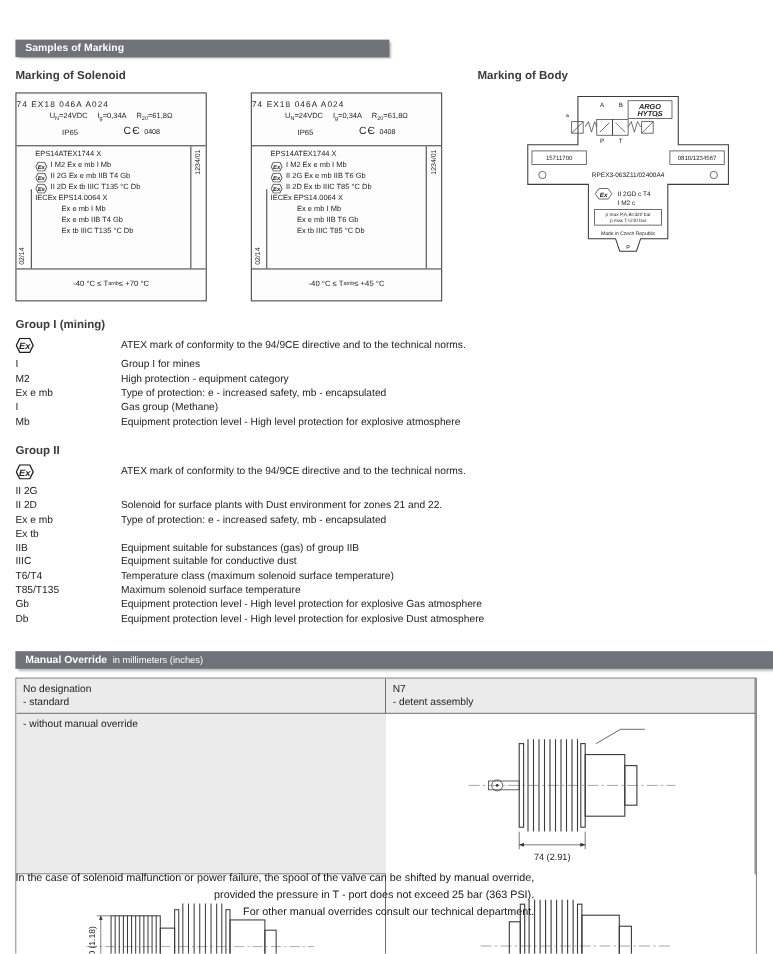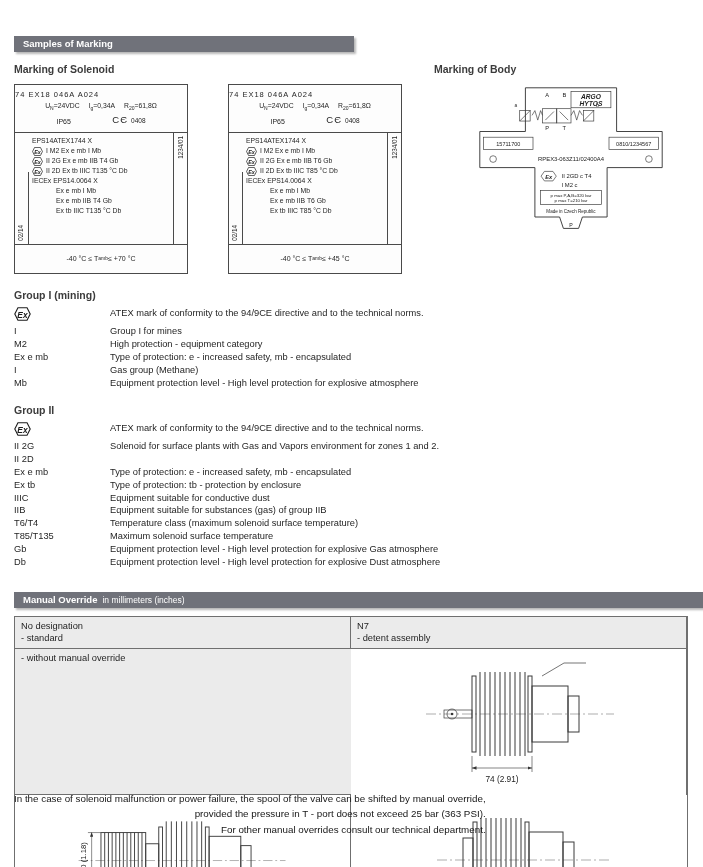--- a/index.html
+++ b/index.html
@@ -306,40 +306,39 @@
       <span class="def-term">
         <svg class="exhex" width="17" height="14" viewBox="0 0 24 20">
             <polygon points="5.5,1 18.5,1 23,10 18.5,19 5.5,19 1,10"></polygon>
             <text x="12" y="15" text-anchor="middle" font-size="12">Ex</text>
           </svg>
       </span>
       <span class="def-text">ATEX mark of conformity to the 94/9CE directive and to the technical norms.</span>
     </div>
     <div class="def-row">
         <span class="def-term">II 2G</span>
-        <span class="def-text">Solenoid for surface plants with Gas and Vapors environment for zones 1 and 2.</span>
       </div>
     <div class="def-row">
         <span class="def-term">II 2D</span>
+        <span class="def-text">Solenoid for surface plants with Dust environment for zones 21 and 22.</span>
       </div>
     <div class="def-row">
         <span class="def-term">Ex e mb</span>
         <span class="def-text">Type of protection:  e - increased safety, mb - encapsulated</span>
       </div>
     <div class="def-row">
         <span class="def-term">Ex tb</span>
-        <span class="def-text">Type of protection:  tb - protection by enclosure</span>
+      </div>
+    <div class="def-row">
+        <span class="def-term">IIB</span>
+        <span class="def-text">Equipment suitable for substances (gas) of group IIB</span>
       </div>
     <div class="def-row">
         <span class="def-term">IIIC</span>
         <span class="def-text">Equipment suitable for conductive dust</span>
-      </div>
-    <div class="def-row">
-        <span class="def-term">IIB</span>
-        <span class="def-text">Equipment suitable for substances (gas) of group IIB</span>
       </div>
     <div class="def-row">
         <span class="def-term">T6/T4</span>
         <span class="def-text">Temperature class (maximum solenoid surface temperature)</span>
       </div>
     <div class="def-row">
         <span class="def-term">T85/T135</span>
         <span class="def-text">Maximum solenoid surface temperature</span>
       </div>
     <div class="def-row">

